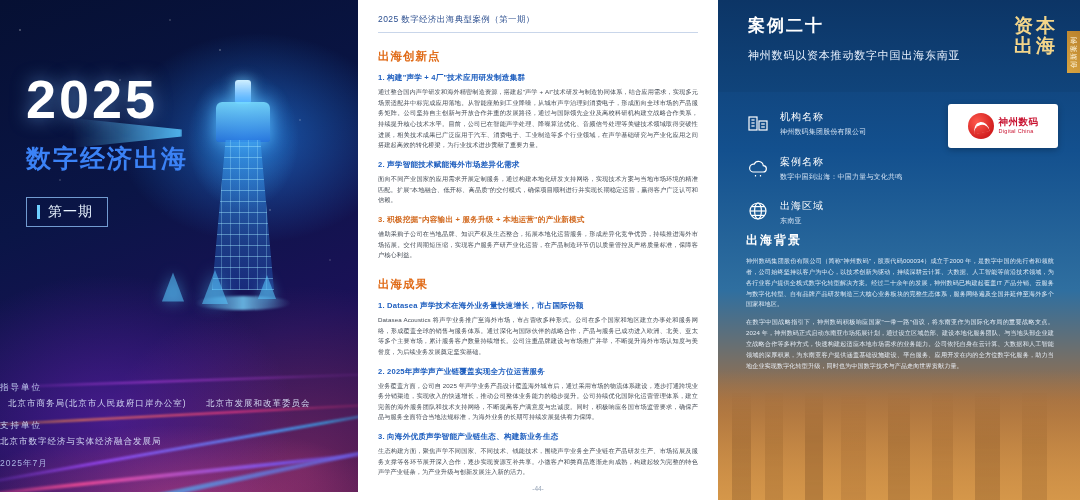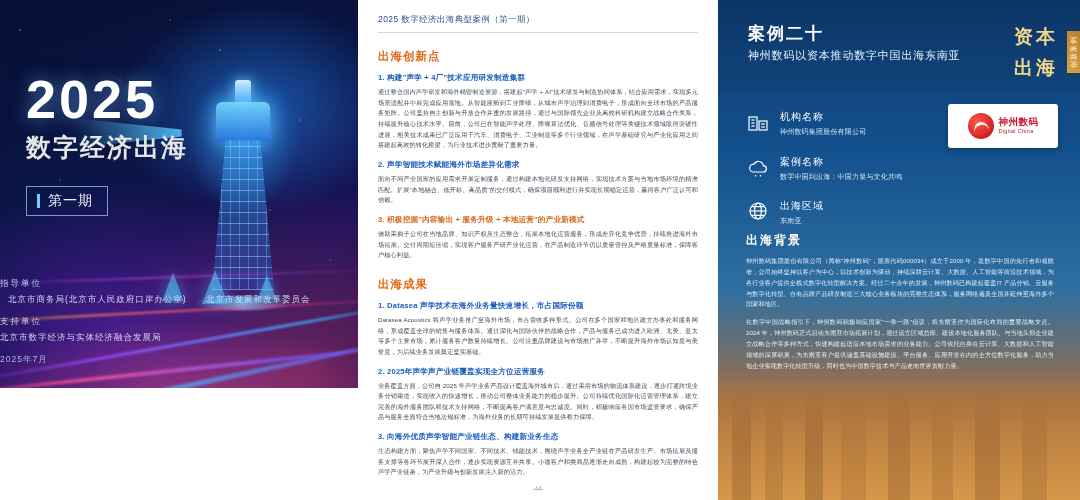--- a/index.html
+++ b/index.html
@@ -17,21 +17,21 @@
     position: relative;
     width: 1080px;
     height: 500px;
     display: flex;
   }
 
   
   .cover {
     position: relative;
     width: 358px;
-    height: 388px;
+    height: 492px;
     overflow: hidden;
     background: #040a24;
     flex: 0 0 358px;
   }
   .cover-bg {
     position: absolute;
     inset: 0;
     background:
       radial-gradient(ellipse 200px 150px at 72% 28%, rgba(40,140,255,0.55), rgba(10,20,70,0) 70%),
       radial-gradient(ellipse 260px 200px at 30% 85%, rgba(120,40,200,0.45), rgba(10,20,70,0) 72%),
@@ -153,24 +153,24 @@
   }
   .year {
     font-size: 54px;
     font-weight: bold;
     color: #ffffff;
     letter-spacing: 3px;
     line-height: 1;
     text-shadow: 0 0 18px rgba(120,190,255,.6);
   }
   .cover-title-1 {
-    margin-top: 5px;
+    margin-top: 16px;
     font-size: 25px;
     font-weight: bold;
-    color: #e5e5e5;
+    color: #3b82f6;
     letter-spacing: 2px;
     text-align: center;
   }
   .cover-title-2 {
     margin-top: 8px;
     font-size: 25px;
     font-weight: bold;
     color: #ffffff;
     letter-spacing: 2px;
   }
@@ -295,21 +295,21 @@
         rgba(120,75,35,.55) 71% 78%,
         rgba(90,55,25,.0) 78% 84%,
         rgba(140,90,40,.5) 84% 91%,
         rgba(90,55,25,.0) 91% 100%);
     -webkit-mask-image: linear-gradient(180deg, rgba(0,0,0,0) 0%, rgba(0,0,0,.9) 45%, rgba(0,0,0,1) 100%);
     mask-image: linear-gradient(180deg, rgba(0,0,0,0) 0%, rgba(0,0,0,.9) 45%, rgba(0,0,0,1) 100%);
   }
   .case-no {
     position: absolute;
     left: 30px;
-    top: 22px;
+    top: 14px;
     color: #ffffff;
     font-size: 17px;
     font-weight: bold;
     letter-spacing: 2px;
   }
   .case-title {
     position: absolute;
     left: 30px;
     top: 48px;
     color: #eaf3ff;
@@ -321,21 +321,20 @@
     right: 22px;
     top: 16px;
     text-align: right;
   }
   .badge-line {
     color: #f3d58a;
     font-size: 19px;
     font-weight: bold;
     letter-spacing: 3px;
     line-height: 1.05;
-    margin-top: 11px;
   }
   .badge-stamp {
     display: inline-block;
     margin-top: 4px;
     background: linear-gradient(135deg, #d8a441, #b9812c);
     color: #fff7e0;
     font-size: 7px;
     letter-spacing: 1px;
     padding: 2px 5px;
     transform: rotate(-90deg) translate(0, 0);

